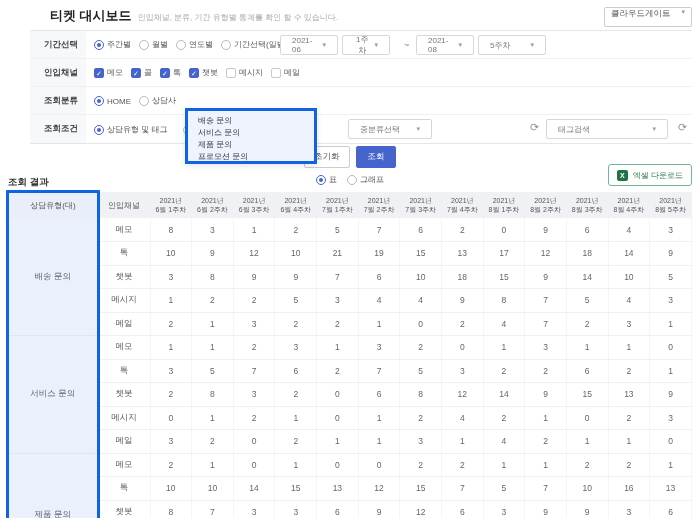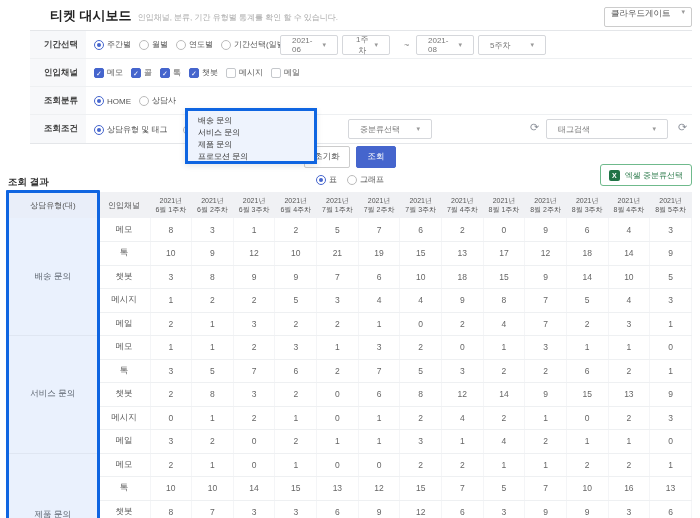--- a/index.html
+++ b/index.html
@@ -222,21 +222,21 @@
       </span>
       <span class="toggle">
         <span class="ind radio"></span>
         <span class="lbl">그래프</span>
       </span>
     </div>
 
   <span class="results-title">조회 결과</span>
   <button class="excel-btn">
     <span class="excel-icon">X</span>
-    <span>엑셀 중분류선택</span>
+    <span>엑셀 다운로드</span>
   </button>
 
   <table class="results-table">
     <thead>
         <tr id="head-row">
           <th class="corner">상담유형(대)</th>
           <th class="channel">인입채널</th>
           <th class="">
             <span class="wk">2021년</span>
             <span class="wk">6월 1주차</span>

